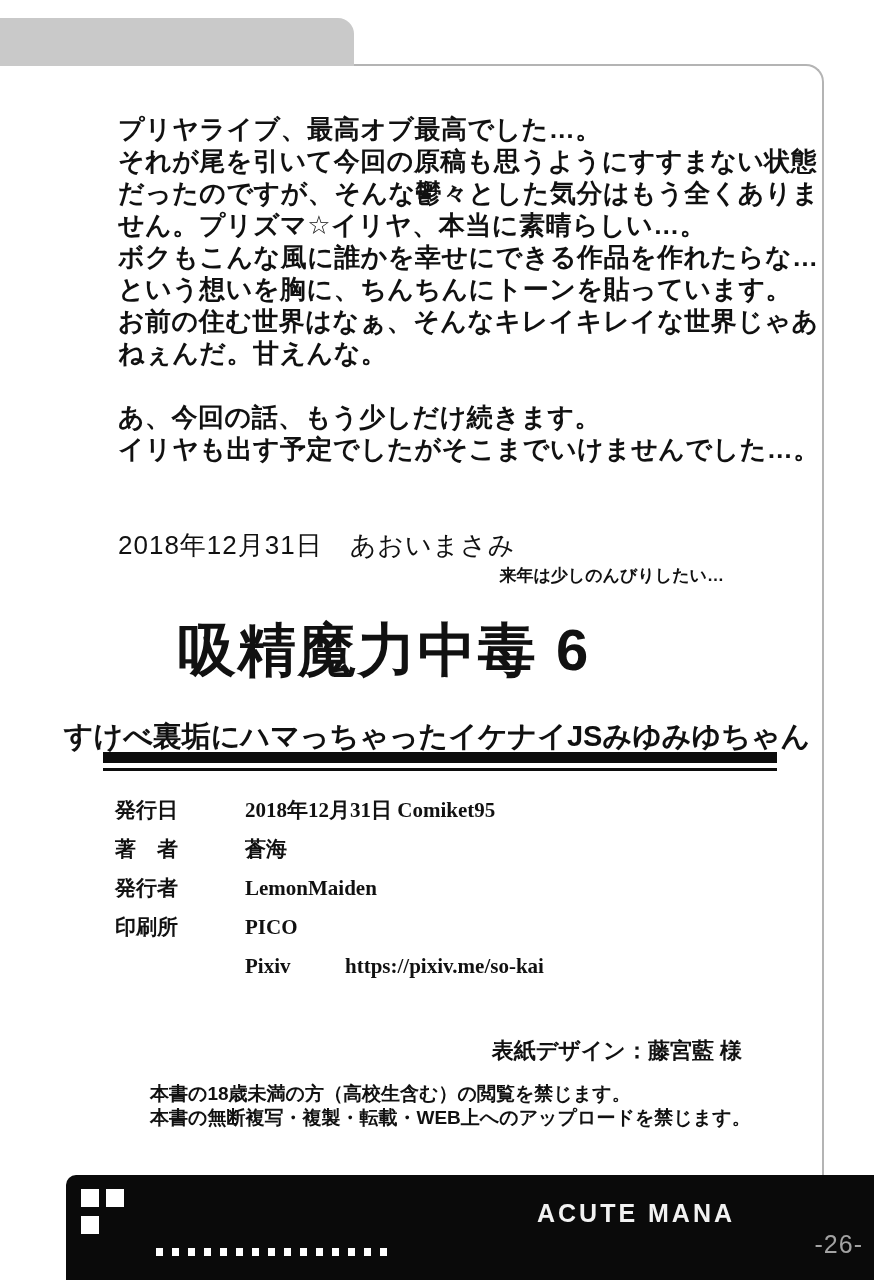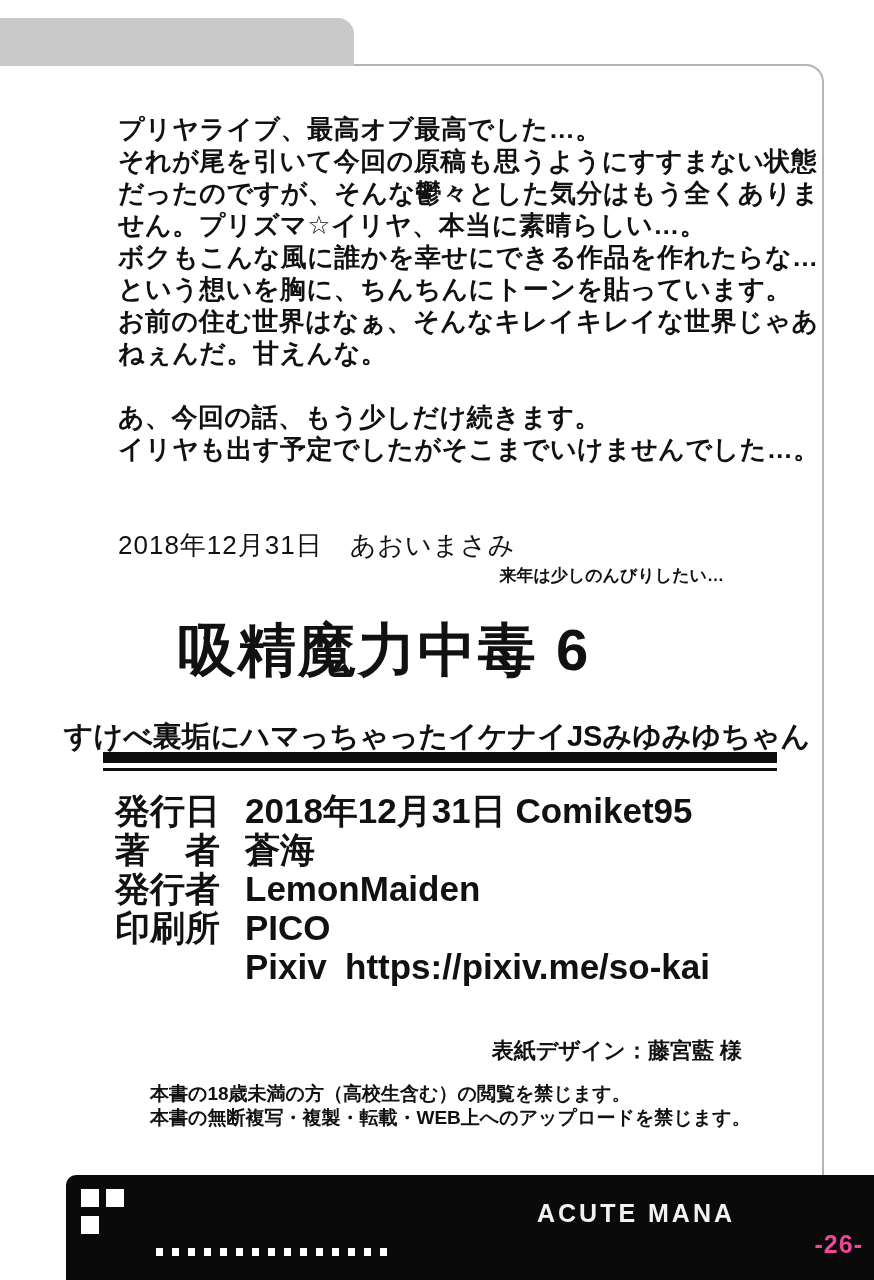--- a/index.html
+++ b/index.html
@@ -61,21 +61,21 @@
     background: #0c0c0c;
   }
   .divider-thin {
     position: absolute; left: 103px; top: 768px; width: 674px; height: 3px;
     background: #0c0c0c;
   }
 
   
   .colophon {
     position: absolute; left: 115px; top: 791px; width: 660px;
-    font-size: 35px; font-weight: bold; line-height: 39px; white-space: nowrap;
+    font-size: 21px; font-weight: bold; line-height: 39px; white-space: nowrap; font-family: Liberation Serif, serif;
   }
   .col-row { display: flex; }
   .col-label { display: inline-block; width: 130px; }
   .col-key   { display: inline-block; }
   .col-key.fixed { width: 100px; }
   .col-value { display: inline-block; }
 
   .cover-credit {
     position: absolute; left: 115px; top: 1036px; width: 627px;
     text-align: right; font-size: 22px; font-weight: bold;
@@ -105,21 +105,21 @@
   .series-logo {
     position: absolute; left: 420px; top: 19px; width: 300px;
     text-align: center; color: #f2f2f2;
     font-weight: bold; font-size: 25px; line-height: 38px; letter-spacing: 3px;
     white-space: nowrap;
   }
   .series-num { font-size: 33px; letter-spacing: 0; vertical-align: -2px; }
 
   .page-number {
     position: absolute; right: 24px; top: 55px;
-    color: #ec4899; font-weight: bold; font-size: 25px; letter-spacing: 1px;
+    color: #a3a3a3; font-weight: normal; font-size: 25px; letter-spacing: 1px;
   }
 </style>
 </head>
 <body>
 
 <div class="page">
 
   <div class="page-border"></div>
   <div class="corner-tab"></div>
 

